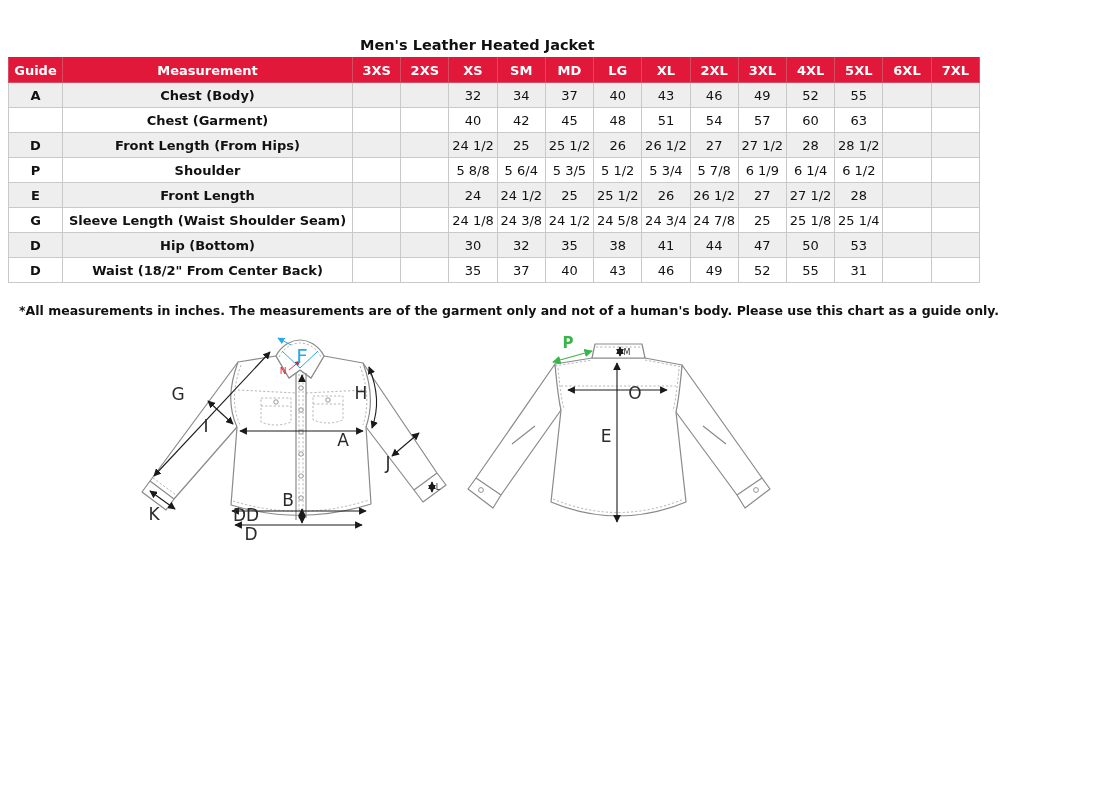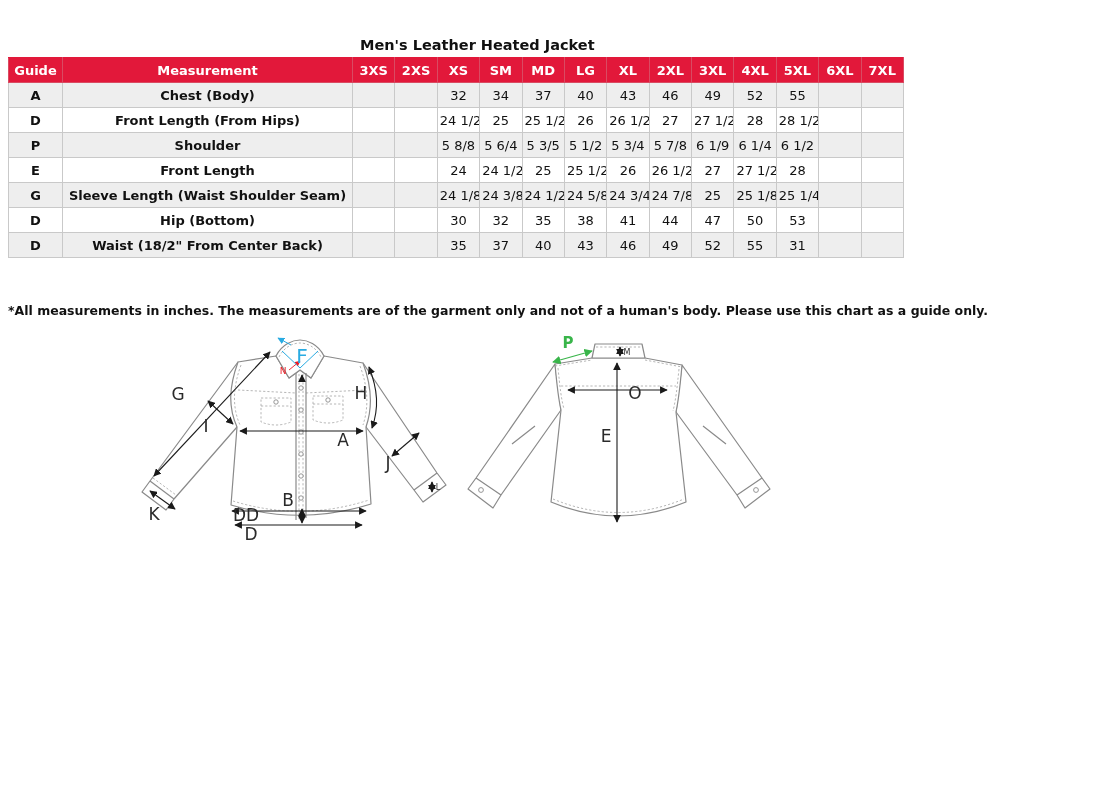--- a/index.html
+++ b/index.html
@@ -11,35 +11,35 @@
   *{box-sizing:border-box;}
   html,body{margin:0;padding:0;}
   body{
     width:1100px;height:805px;position:relative;background:#ffffff;
     font-family:"DejaVu Sans","Liberation Sans",sans-serif;color:var(--text-black);
   }
   .title{position:absolute;top:37px;font-size:14.5px;font-weight:bold;white-space:nowrap;}
   #sku-title{left:65px;margin-top:28px;}
   #product-title{left:360px;}
   table#size-chart{
-    position:absolute;left:8px;top:57px;width:896px;
+    position:absolute;left:8px;top:57px;width:972px;
     border-collapse:collapse;table-layout:fixed;font-size:13px;
   }
   #size-chart th,#size-chart td{
     border:1px solid var(--border-gray);height:25px;text-align:center;
     padding:0 2px;overflow:hidden;white-space:nowrap;vertical-align:middle;
   }
   #size-chart thead th{
     background:var(--header-red);color:var(--header-text);font-weight:bold;
     border-color:#d94b62;border-top-color:var(--header-red);
   }
   #size-chart tbody tr:nth-child(odd){background:var(--stripe-gray);}
   #size-chart tbody tr:nth-child(even){background:#ffffff;}
   #size-chart td.guide,#size-chart td.meas{font-weight:bold;}
-  .footnote{position:absolute;left:8px;top:303px;font-size:12.5px;font-weight:bold;white-space:nowrap;}
+  .footnote{position:absolute;left:19px;top:303px;font-size:12.5px;font-weight:bold;white-space:nowrap;}
   .diagram-svg{position:absolute;top:332px;}
   #front-view{left:130px;}
   #back-view{left:455px;}
   .outline{fill:none;stroke:var(--line-gray);stroke-width:1.2;stroke-linejoin:round;}
   .outline-fill{fill:#ffffff;stroke:var(--line-gray);stroke-width:1.2;stroke-linejoin:round;}
   .stitch{fill:none;stroke:var(--stitch-gray);stroke-width:0.8;stroke-dasharray:2.2,2;}
   .meas-line{fill:none;stroke:var(--arrow-black);stroke-width:1.1;}
   .btn{fill:#ffffff;stroke:var(--line-gray);stroke-width:0.9;}
   .lbl{font-size:17px;fill:#2a2a2a;text-anchor:middle;}
   .lbl-sm{font-size:8px;fill:#2a2a2a;text-anchor:middle;}
@@ -105,20 +105,37 @@
         <td class="val">40</td>
         <td class="val">43</td>
         <td class="val">46</td>
         <td class="val">49</td>
         <td class="val">52</td>
         <td class="val">55</td>
         <td class="val"></td>
         <td class="val"></td>
       </tr>
       <tr>
+        <td class="guide"></td>
+        <td class="meas">Chest (Garment)</td>
+        <td class="val"></td>
+        <td class="val"></td>
+        <td class="val">40</td>
+        <td class="val">42</td>
+        <td class="val">45</td>
+        <td class="val">48</td>
+        <td class="val">51</td>
+        <td class="val">54</td>
+        <td class="val">57</td>
+        <td class="val">60</td>
+        <td class="val">63</td>
+        <td class="val"></td>
+        <td class="val"></td>
+      </tr>
+      <tr>
         <td class="guide">D</td>
         <td class="meas">Front Length (From Hips)</td>
         <td class="val"></td>
         <td class="val"></td>
         <td class="val">24 1/2</td>
         <td class="val">25</td>
         <td class="val">25 1/2</td>
         <td class="val">26</td>
         <td class="val">26 1/2</td>
         <td class="val">27</td>

